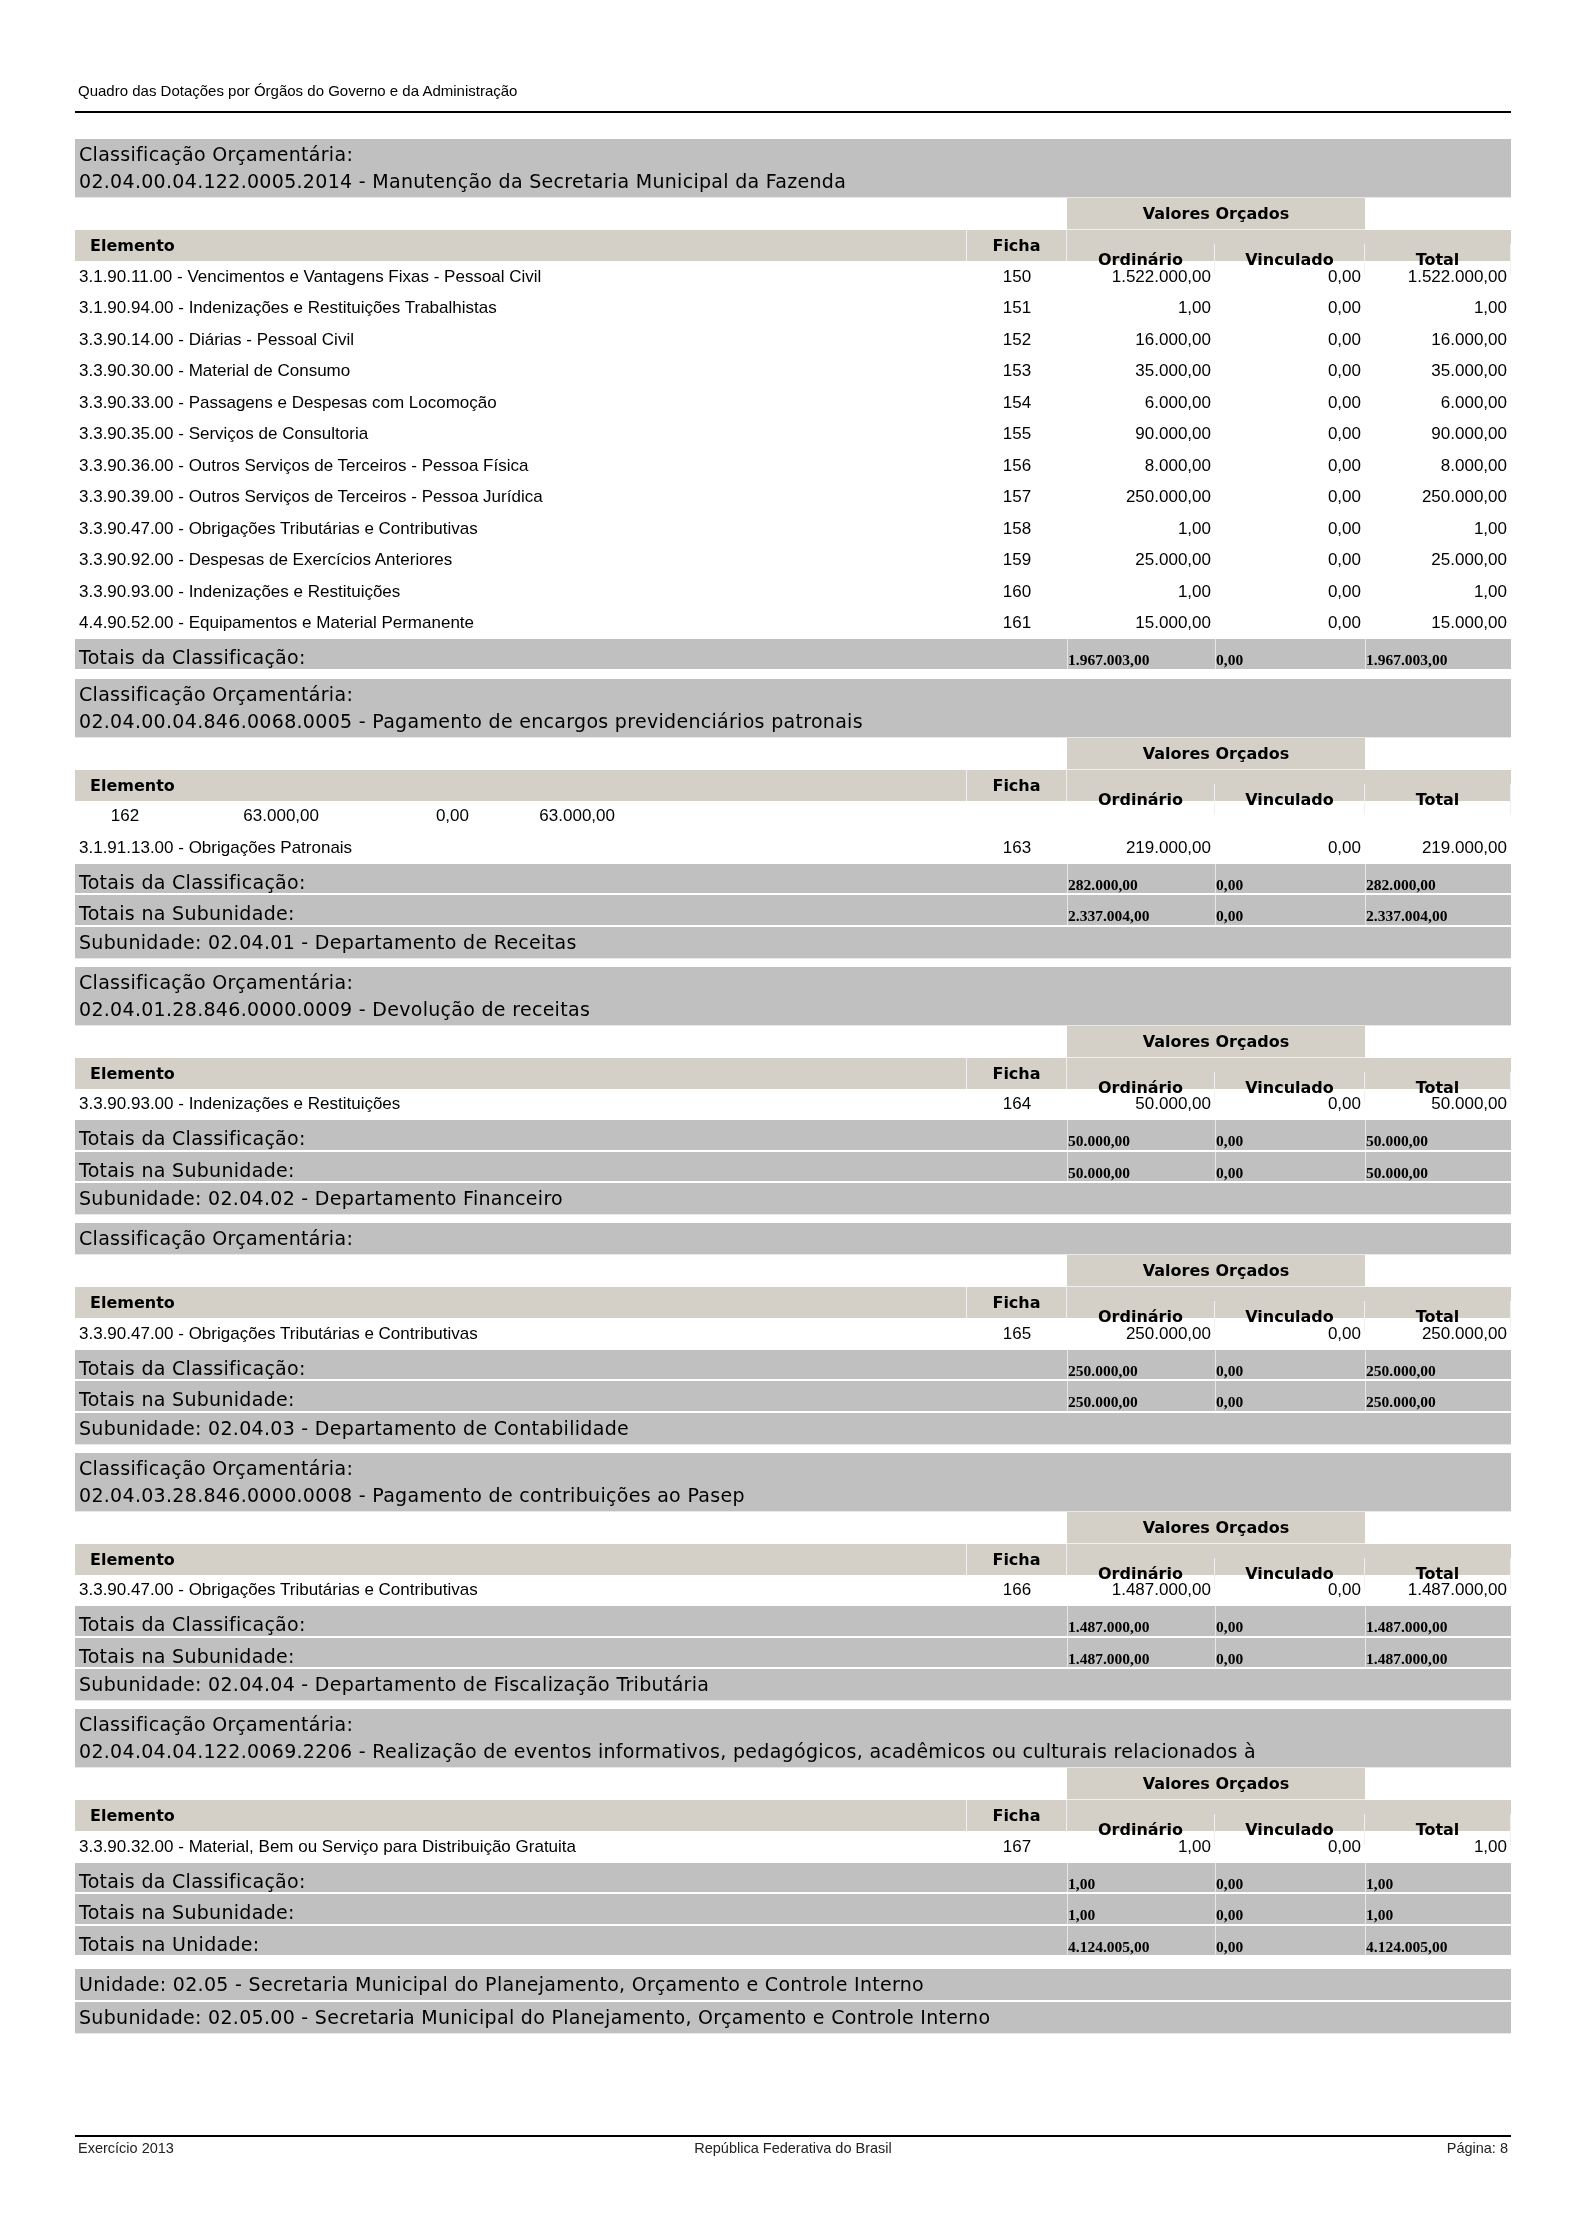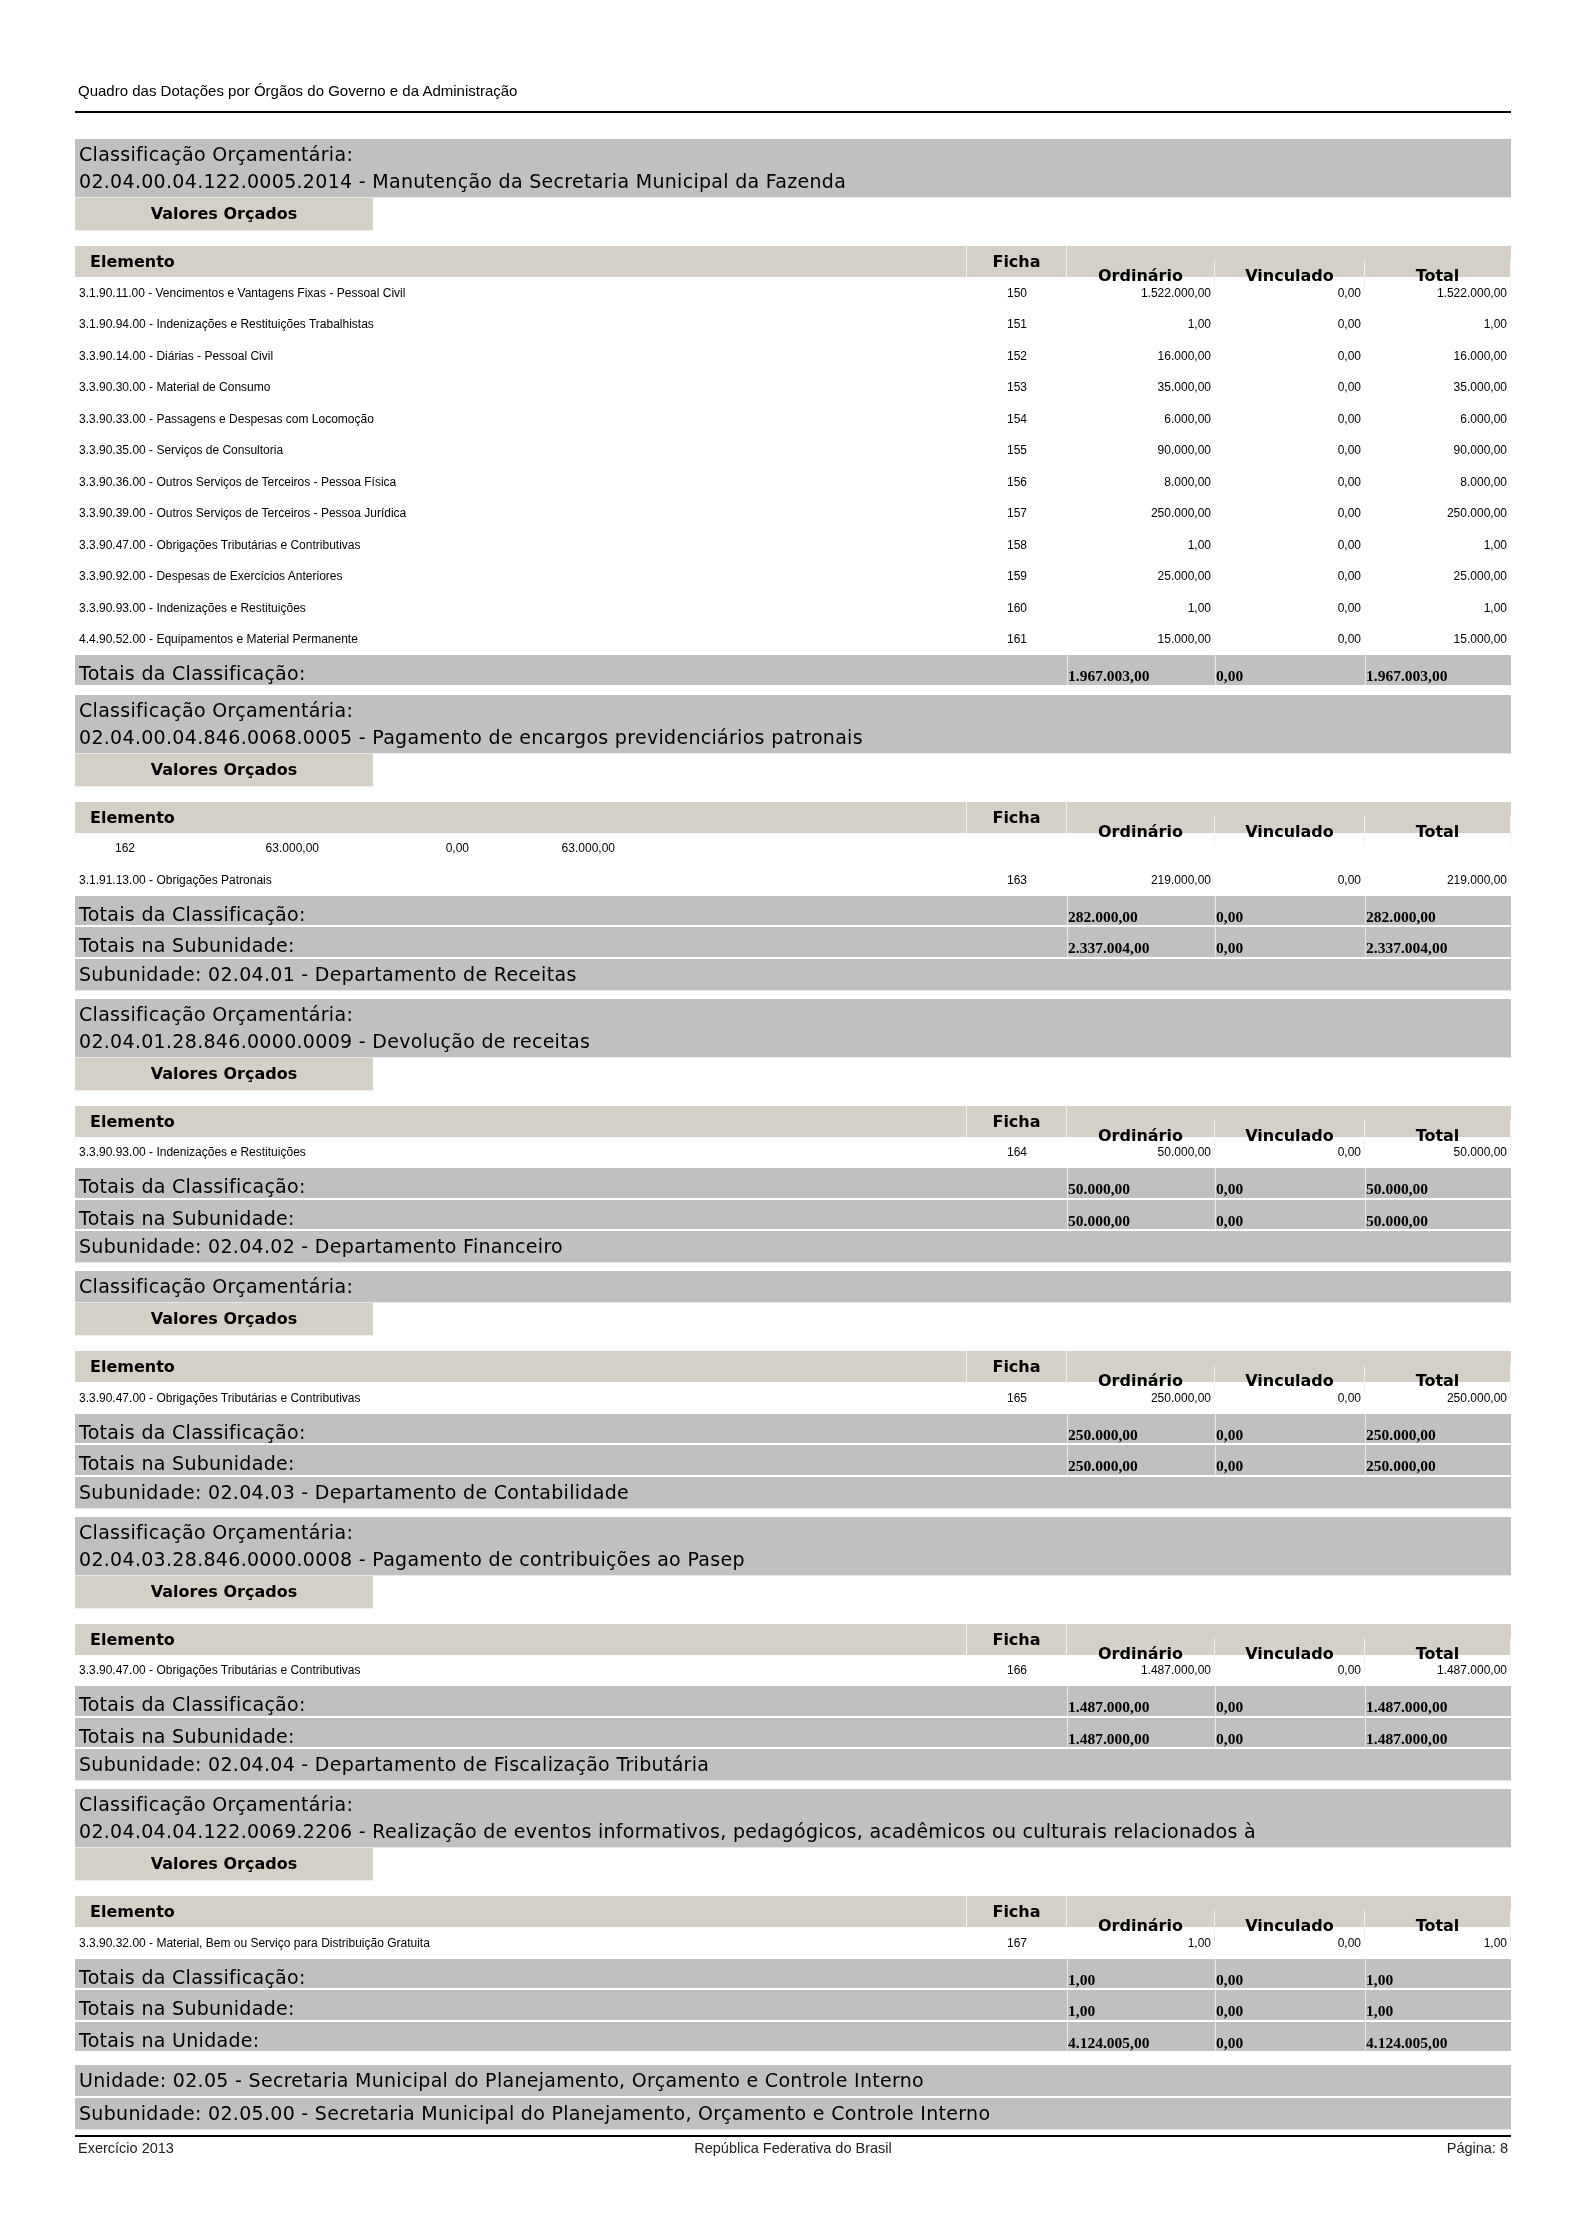--- a/index.html
+++ b/index.html
@@ -5,27 +5,27 @@
   * { box-sizing: border-box; margin: 0; padding: 0; }
   html, body { width: 1580px; height: 2232px; background: #ffffff; }
   body { position: relative; font-family: "Liberation Sans", sans-serif; color: #000; overflow: hidden; }
   .page-header { position: absolute; left: 78px; top: 82px; font-size: 15px; }
   .rule { position: absolute; left: 75px; width: 1436px; height: 2px; background: #000; }
   .content { position: absolute; left: 75px; top: 139px; width: 1436px; }
   .grey { background: #c0c0c0; border-bottom: 1px solid #e8e8e8; }
   .band { font-family: "DejaVu Sans", sans-serif; font-size: 19px; letter-spacing: 0.3px; padding: 2px 4px; line-height: 27px; }
   .class-head { margin-top: 8px; }
   .class-head .l1, .class-head .l2 { display: block; white-space: nowrap; overflow: hidden; }
-  .row { display: flex; height: 31.5px; align-items: center; font-size: 12px; }
+  .row { display: flex; height: 31.5px; align-items: center; font-size: 17px; }
   .c-el { width: 892px; padding-left: 4px; white-space: nowrap; overflow: hidden; }
   .c-fi { width: 100px; text-align: center; }
   .c-or { width: 148px; text-align: right; padding-right: 4px; }
   .c-vi { width: 150px; text-align: right; padding-right: 4px; }
   .c-to { width: 146px; text-align: right; padding-right: 4px; }
-  .valores-row { display: flex; height: 48px; flex-direction: column; }
+  .valores-row { display: flex; height: 32px; }
   .valores-row .spacer { width: 992px; }
   .valores { width: 298px; background: #d4d0c8; font-family: "DejaVu Sans", sans-serif; font-weight: bold; font-size: 16px; text-align: center; line-height: 32px; border-bottom: 1px solid #f0f0f0; }
   .colhead { display: flex; height: 31px; align-items: center; background: #d4d0c8; font-family: "DejaVu Sans", sans-serif; font-weight: bold; font-size: 16px; }
   .colhead > div { height: 100%; line-height: 31px; border-right: 1px solid #f0f0f0; }
   .colhead .c-el { padding-left: 15px; }
   .colhead .c-or, .colhead .c-vi, .colhead .c-to { text-align: center; padding-right: 0; margin-top: 28px; }
   .data-row { background: #ffffff; }
   .total-row { display: flex; height: 31.5px; align-items: stretch; background: #c0c0c0; border-bottom: 2px solid #ffffff; }
   .total-row .lbl { width: 992px; font-family: "DejaVu Sans", sans-serif; font-size: 19px; letter-spacing: 0.3px; padding: 5px 4px 0; line-height: 26px; }
   .total-row .v { font-family: Liberation Serif, serif; font-weight: bold; font-size: 15.5px; text-align: left; padding-right: 4px; padding-top: 12px; border-left: 1px solid #e6e6e6; }

